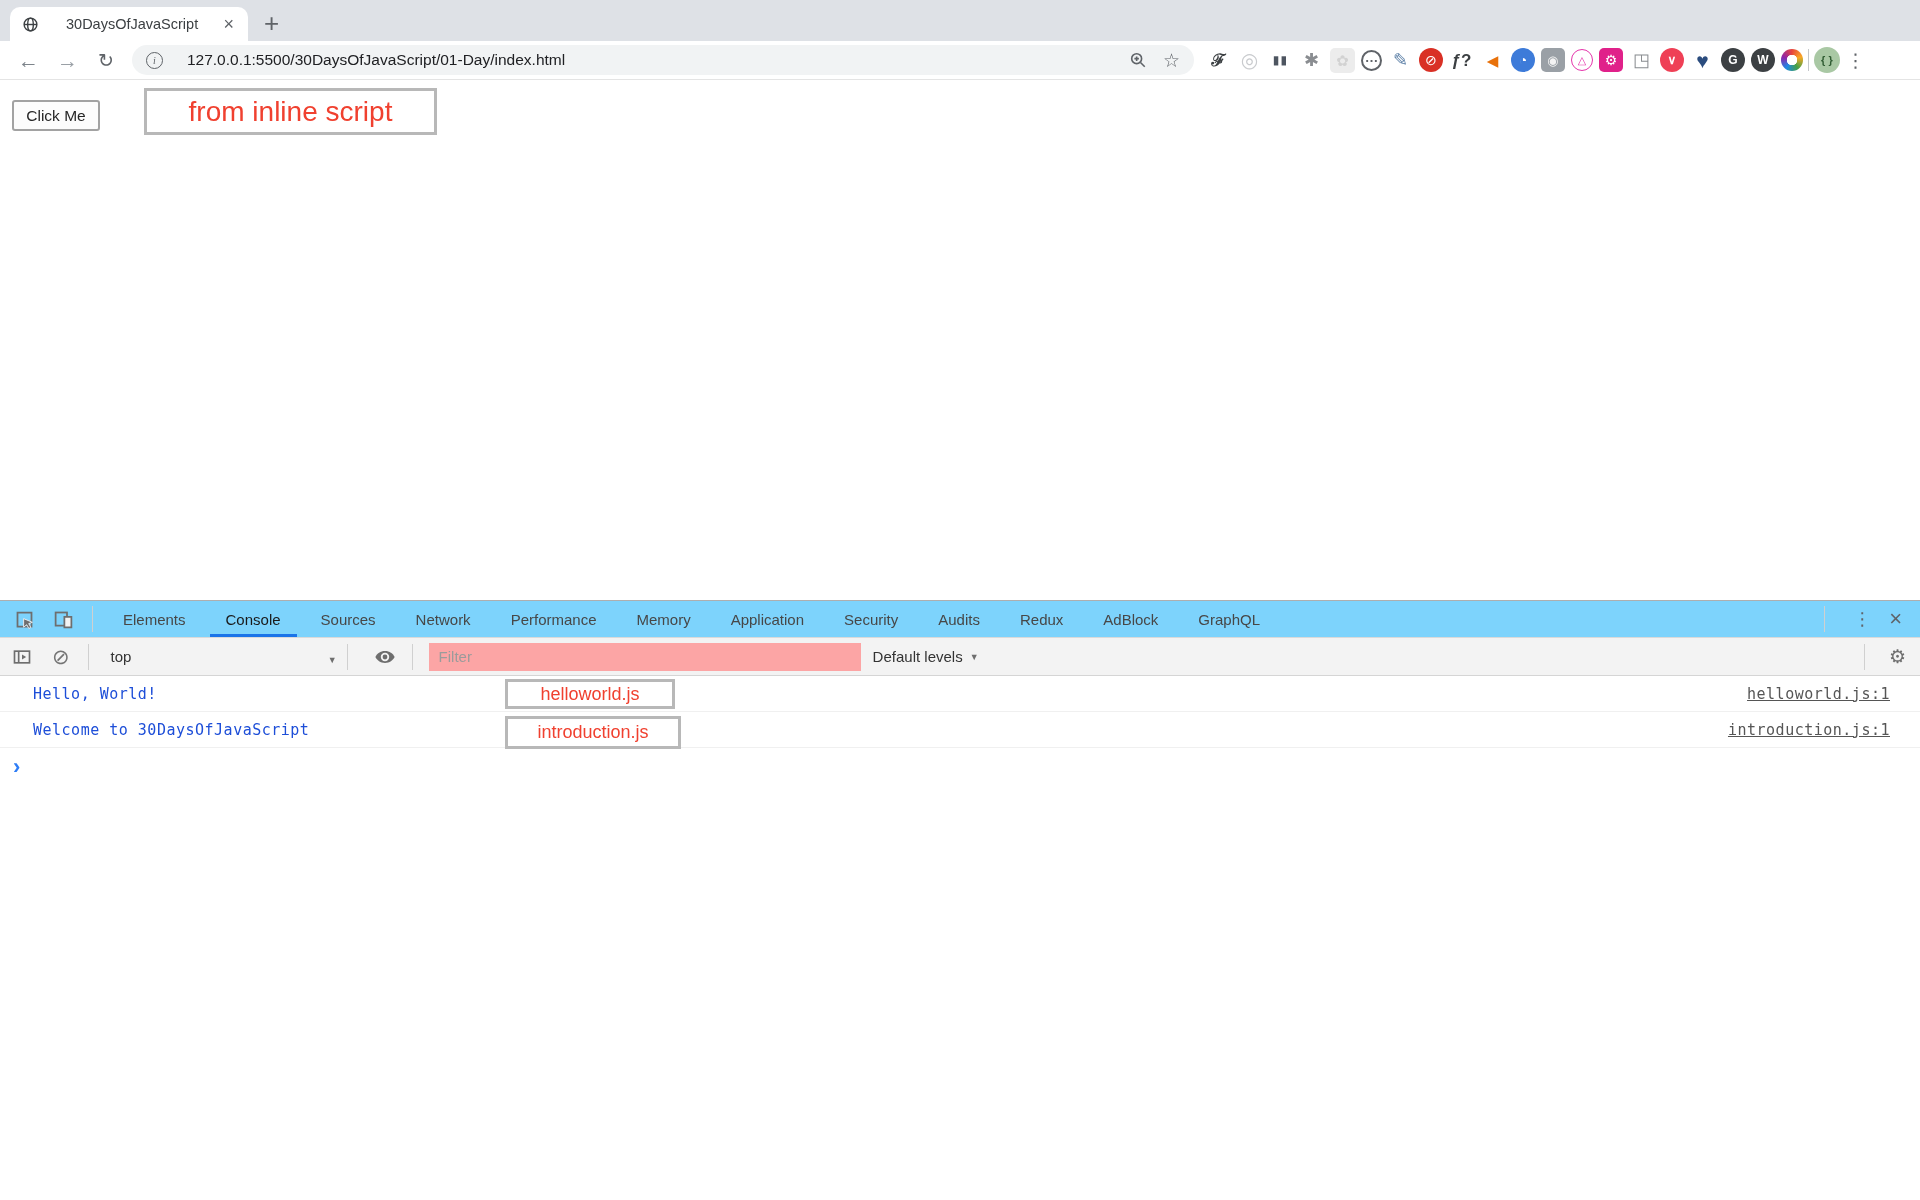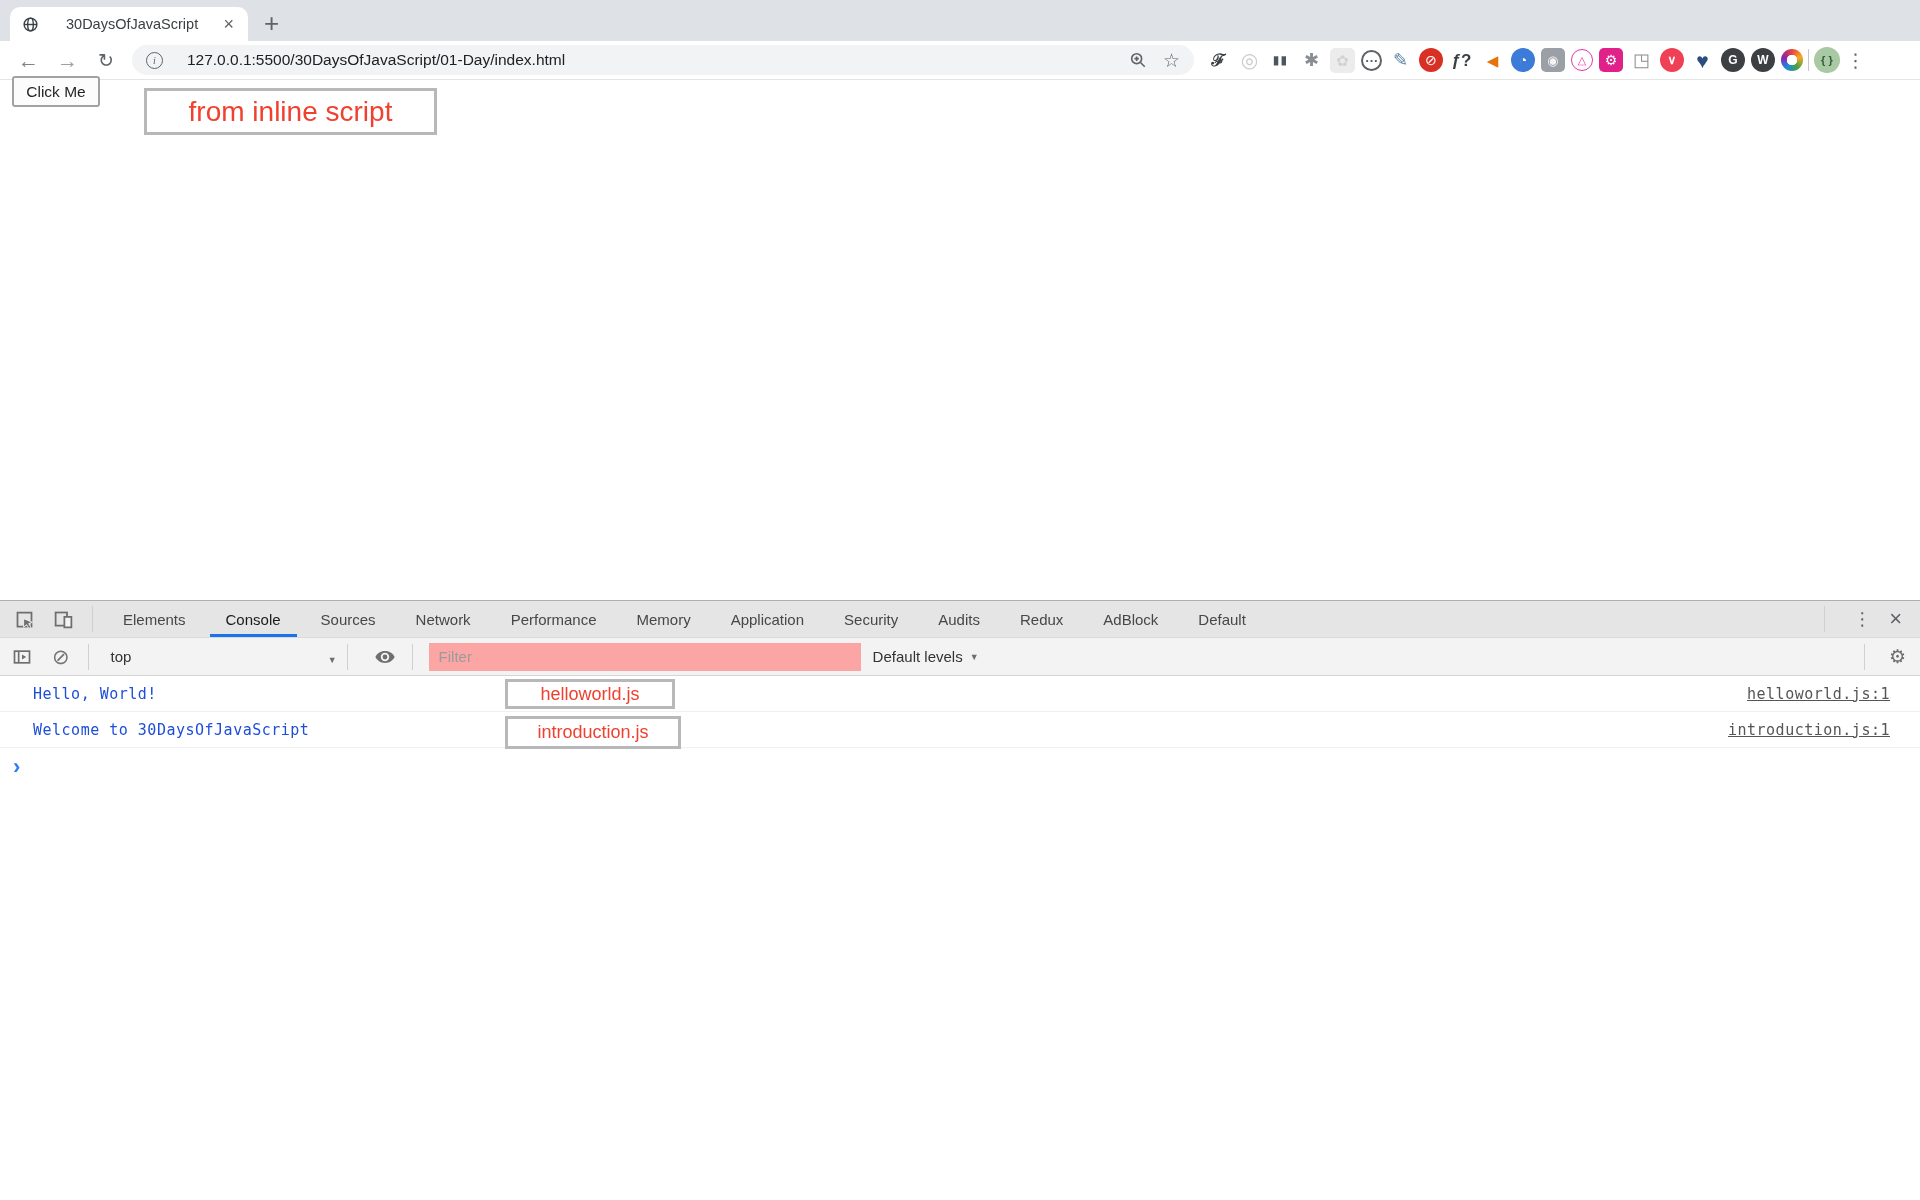--- a/index.html
+++ b/index.html
@@ -50,31 +50,31 @@
   .ic-navy{color:#2b4c7e;font-size:21px;}
   .ic-dark-circle{background:#3c4043;color:#fff;border-radius:50%;width:24px;height:24px;font-size:12px;font-weight:bold;}
   .ic-rainbow{border-radius:50%;width:22px;height:22px;
       background:radial-gradient(circle,#fff 0 5px,rgba(255,255,255,0) 5.5px),
                  conic-gradient(#e8453c,#f9a825,#43a047,#1e88e5,#8e24aa,#e8453c);}
   .sep-v{width:1px;height:22px;background:#c4c7cb;margin:0 5px;}
   .avatar{width:26px;height:26px;border-radius:50%;background:#a9c8a4;color:#305c33;
           display:flex;align-items:center;justify-content:center;font-size:11px;font-weight:bold;}
   .kebab{font-size:19px;color:#5f6368;margin:0 12px 0 6px;line-height:1;}
   
-  .click-btn{position:absolute;left:12px;top:76px;width:88px;height:31px;background:#fcfcfc;
+  .click-btn{position:absolute;left:12px;top:100px;width:88px;height:31px;background:#fcfcfc;
              border:2px solid #a2a2a2;border-radius:3px;font-size:15.5px;color:#262626;
              display:flex;align-items:center;justify-content:center;box-sizing:border-box;
              font-family:"Liberation Sans",sans-serif;}
   .inline-box{position:absolute;left:144px;top:88px;width:293px;height:47px;border:3px solid #b8b8b8;
               background:#fff;display:flex;align-items:center;justify-content:center;box-sizing:border-box;}
   .inline-box span{color:#f0402f;font-size:28px;}
   
   .devtools{position:absolute;top:600px;left:0;width:1920px;height:600px;background:#fff;
             border-top:1px solid #aeaeae;box-sizing:border-box;}
-  .dt-tabs{height:37px;background:#e5e5e5;border-bottom:1px solid #dadada;display:flex;
+  .dt-tabs{height:37px;background:#7dd3fc;border-bottom:1px solid #dadada;display:flex;
            align-items:center;padding-left:14px;box-sizing:border-box;}
   .dt-icon{display:flex;align-items:center;margin-right:18px;}
   .dt-sep{width:1px;height:26px;background:#d0d0d0;margin:0 10px 0 0;}
   .dt-tab{padding:0 20px;font-size:15px;color:#474747;height:100%;display:flex;align-items:center;
           position:relative;white-space:nowrap;}
   .dt-tab.active{color:#1a1a1a;}
   .dt-tab.active::after{content:"";position:absolute;left:4px;right:4px;bottom:0;height:3px;background:#1a73e8;}
   .dt-right{margin-left:auto;display:flex;align-items:center;gap:18px;padding-right:18px;}
   .dt-kebab{font-size:18px;color:#5f6368;line-height:1;}
   .dt-close{font-size:22px;color:#5f6368;line-height:1;}
@@ -192,21 +192,21 @@
     <span class="dt-tab active">Console</span>
     <span class="dt-tab">Sources</span>
     <span class="dt-tab">Network</span>
     <span class="dt-tab">Performance</span>
     <span class="dt-tab">Memory</span>
     <span class="dt-tab">Application</span>
     <span class="dt-tab">Security</span>
     <span class="dt-tab">Audits</span>
     <span class="dt-tab">Redux</span>
     <span class="dt-tab">AdBlock</span>
-    <span class="dt-tab">Default</span>
+    <span class="dt-tab">GraphQL</span>
     <div class="dt-right">
       <span class="dt-sep"></span>
       <span class="dt-kebab">⋮</span>
       <span class="dt-close">×</span>
     </div>
   </div>
 
   <div class="dt-toolbar">
     <span class="dt-icon" style="margin-right:0">
       <svg width="20" height="20" viewBox="0 0 24 24">

